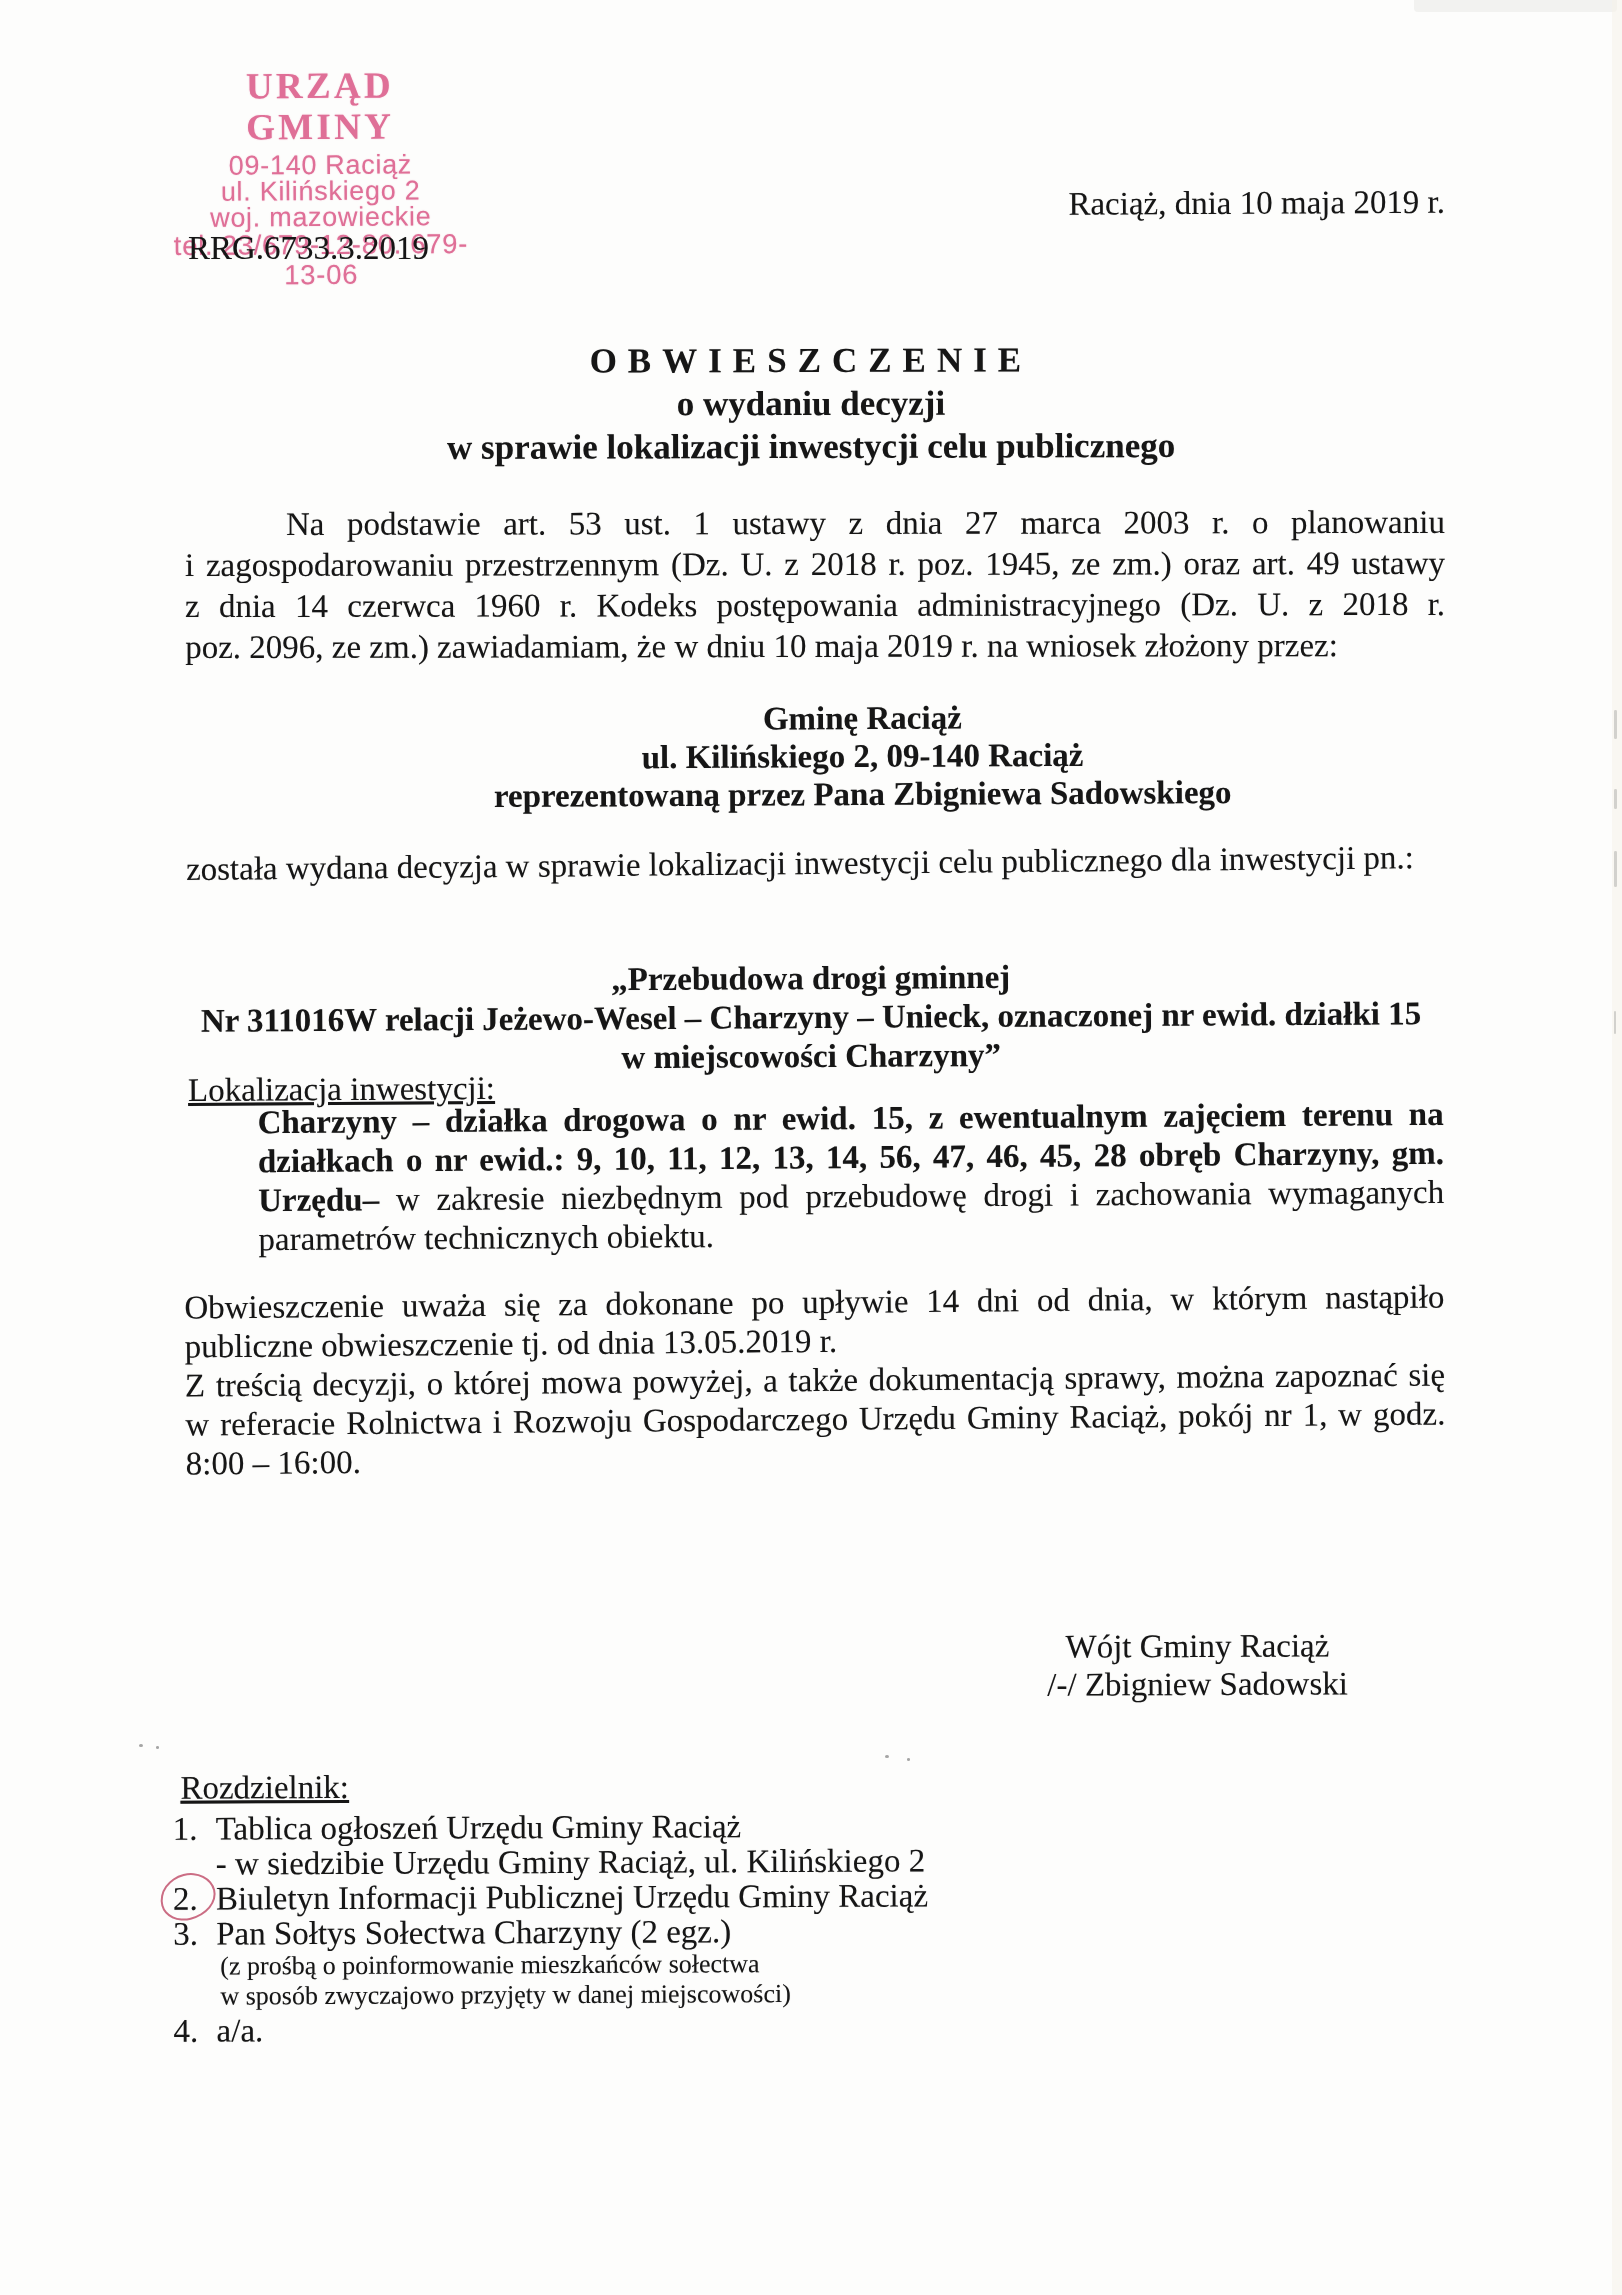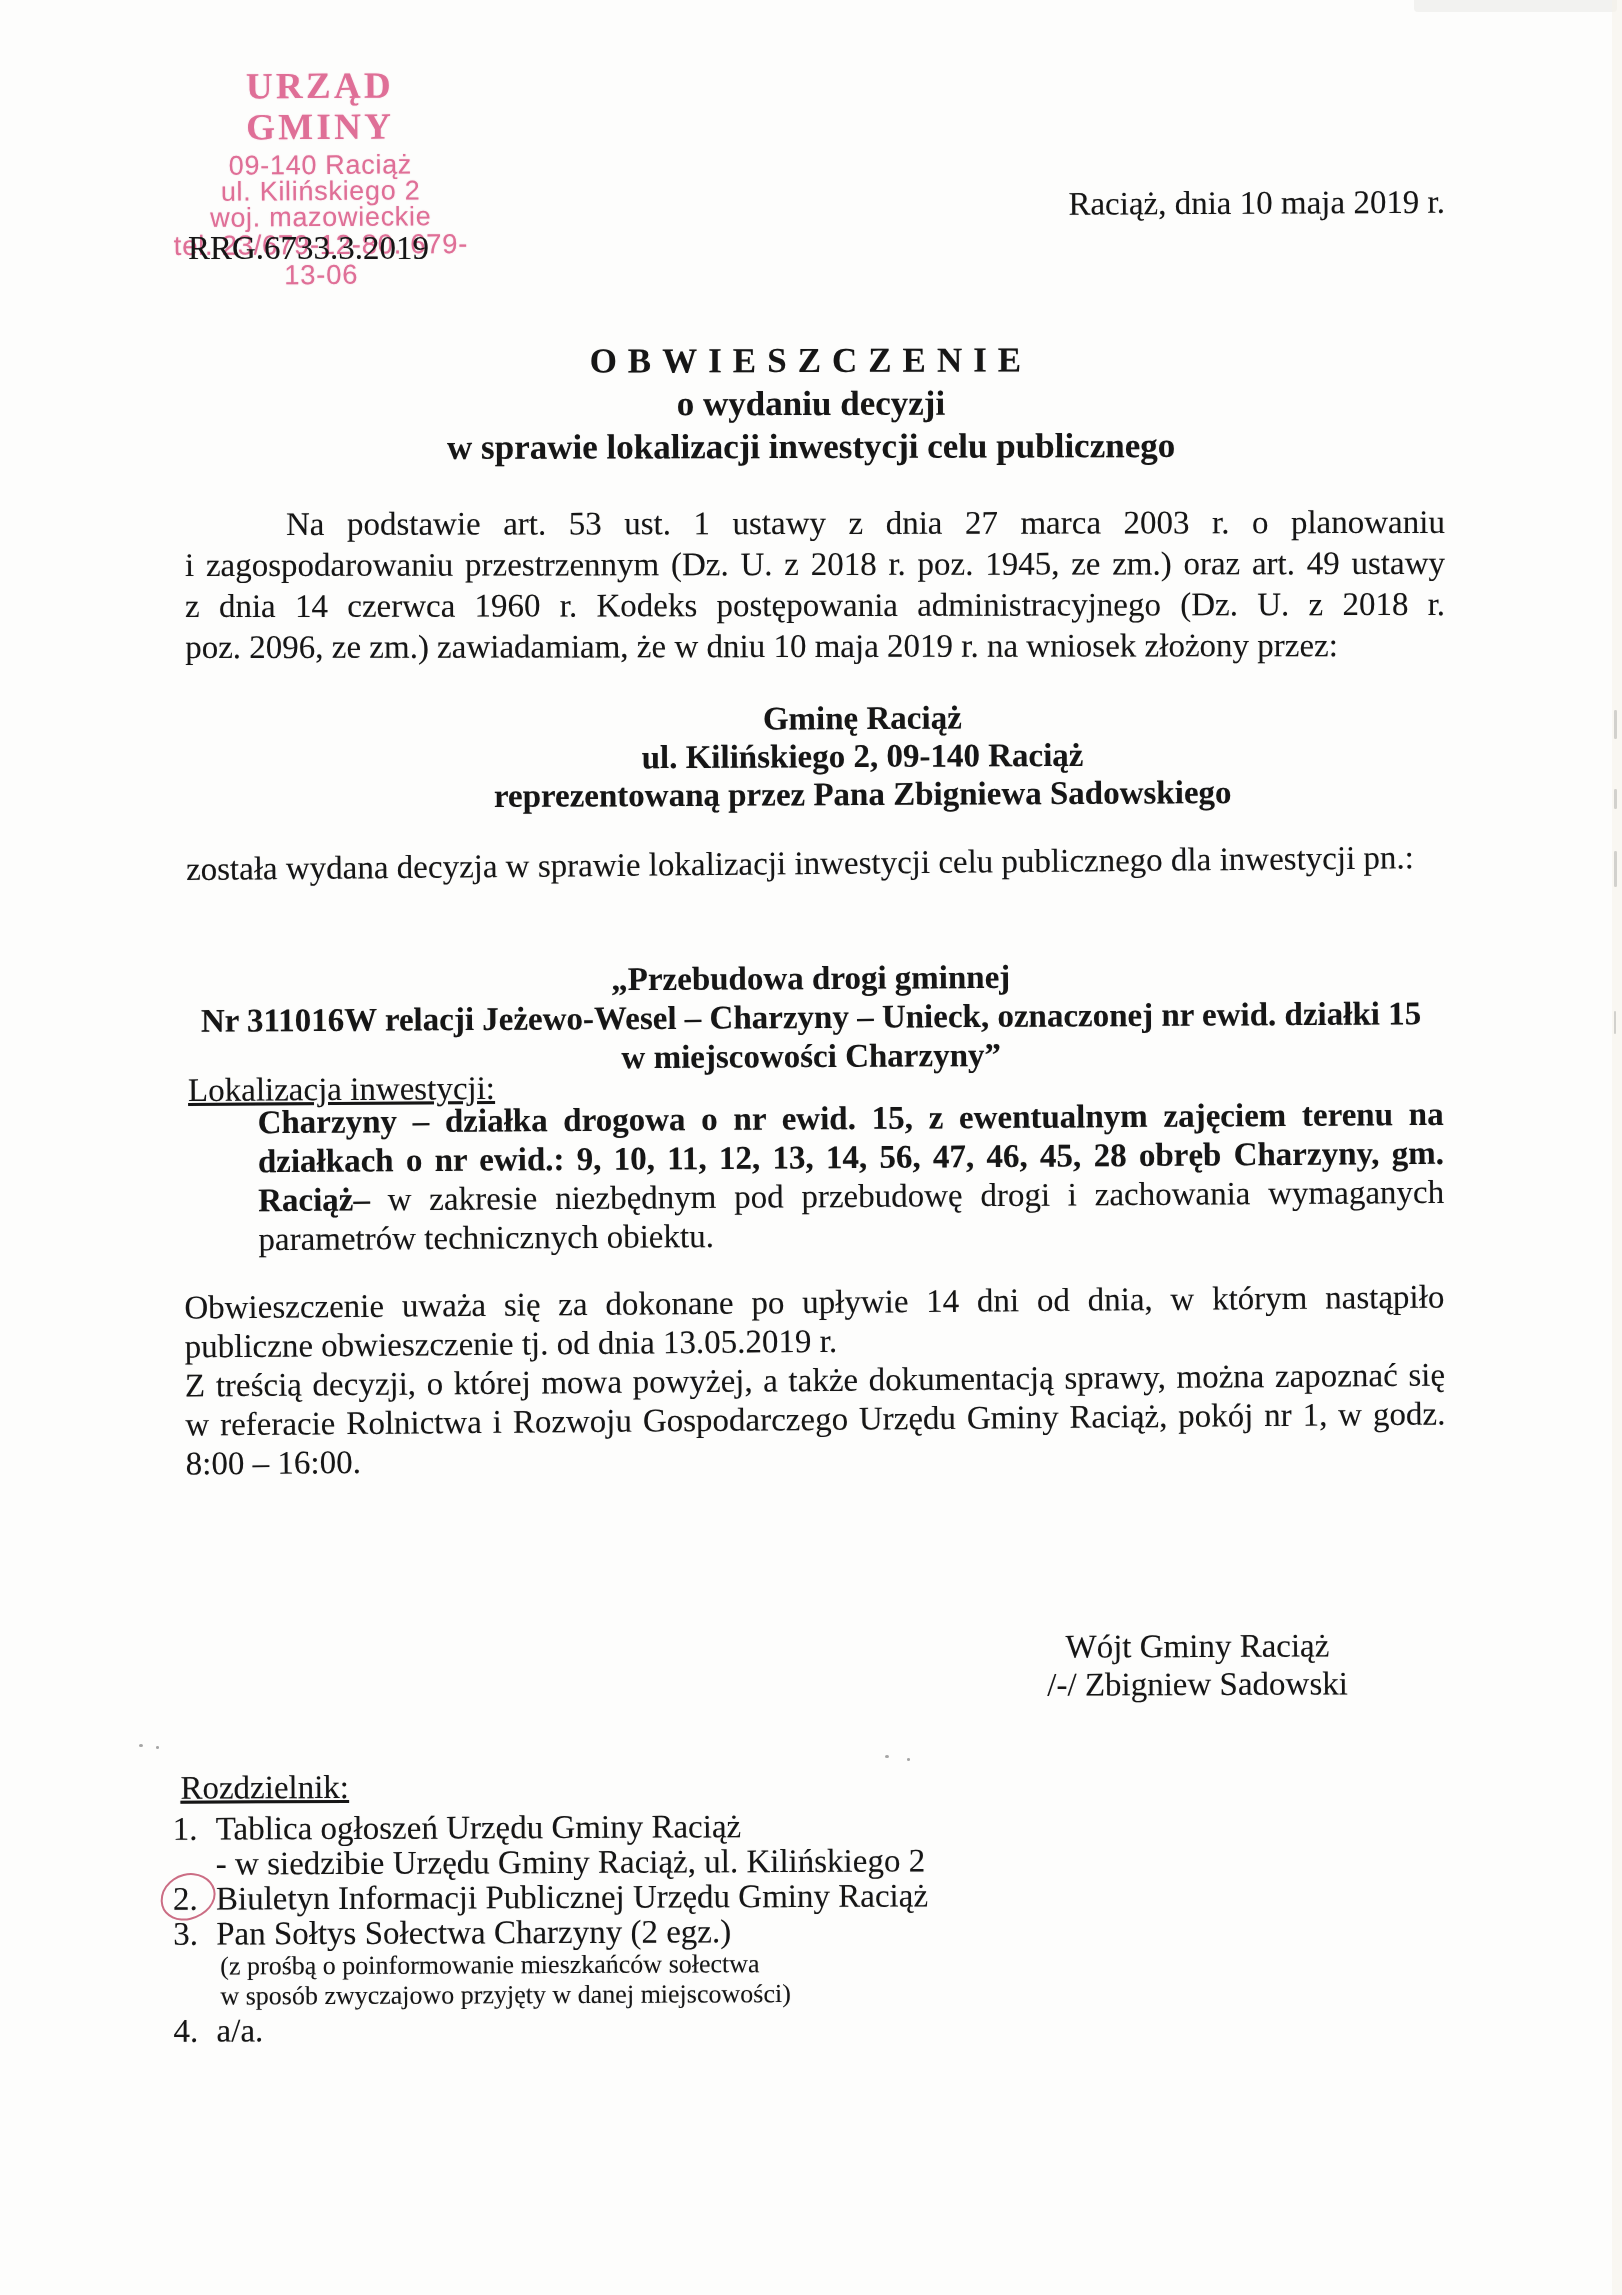--- a/index.html
+++ b/index.html
@@ -123,21 +123,21 @@
 <div class="abs investment">
   <div>„Przebudowa drogi gminnej</div>
   <div>Nr 311016W relacji Jeżewo-Wesel – Charzyny – Unieck, oznaczonej nr ewid. działki 15</div>
   <div>w miejscowości Charzyny”</div>
 </div>
 
 <div class="abs loc-label">Lokalizacja inwestycji:</div>
 <div class="abs location">
   <div class="j"><span class="b">Charzyny – działka drogowa o nr ewid. 15, z ewentualnym zajęciem terenu na</span><span></span></div>
   <div class="j"><span class="b">działkach o nr ewid.: 9, 10, 11, 12, 13, 14, 56, 47, 46, 45, 28 obręb Charzyny, gm.</span><span></span></div>
-  <div class="j"><span class="b">Raciąż–</span><span> w zakresie niezbędnym pod przebudowę drogi i zachowania wymaganych</span></div>
+  <div class="j"><span class="b">Urzędu–</span><span> w zakresie niezbędnym pod przebudowę drogi i zachowania wymaganych</span></div>
   <div><span class="b"></span><span>parametrów technicznych obiektu.</span></div>
 </div>
 
 <div class="abs notice">
   <div class="j">Obwieszczenie uważa się za dokonane po upływie 14 dni od dnia, w którym nastąpiło</div>
   <div>publiczne obwieszczenie tj. od dnia 13.05.2019 r.</div>
   <div class="j">Z treścią decyzji, o której mowa powyżej, a także dokumentacją sprawy, można zapoznać się</div>
   <div class="j">w referacie Rolnictwa i Rozwoju Gospodarczego Urzędu Gminy Raciąż, pokój nr 1, w godz.</div>
   <div>8:00 – 16:00.</div>
 </div>

